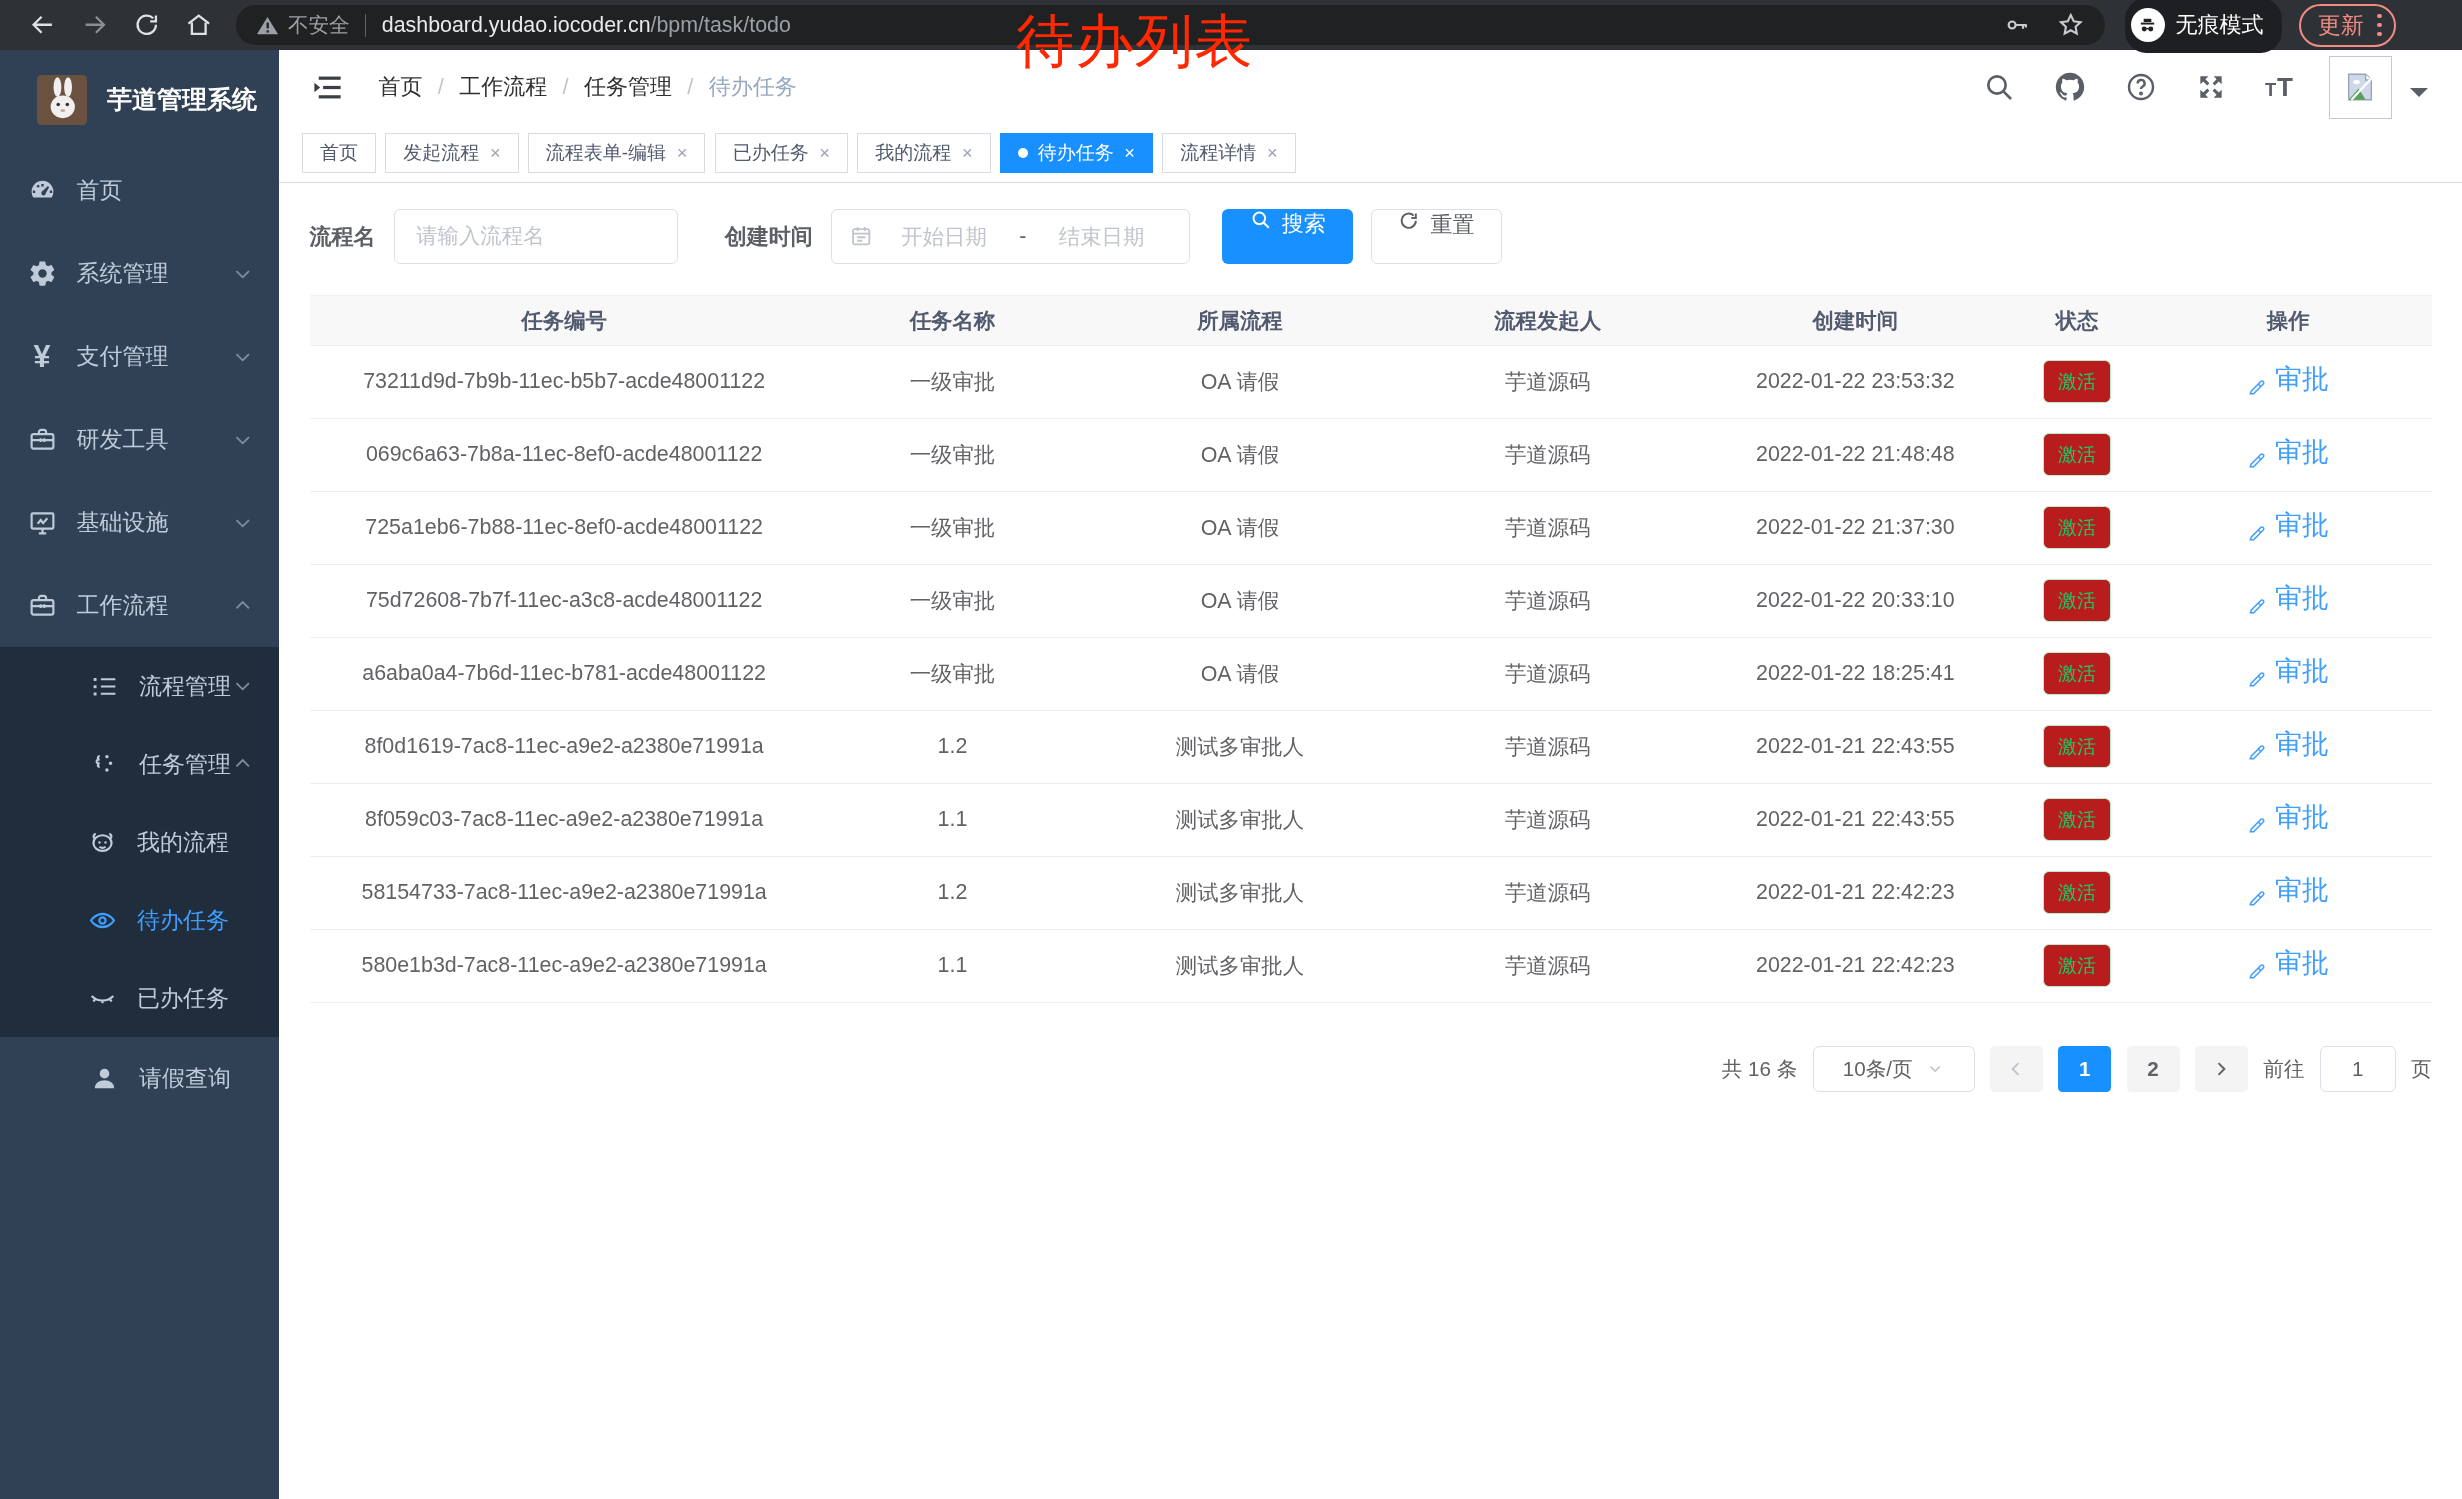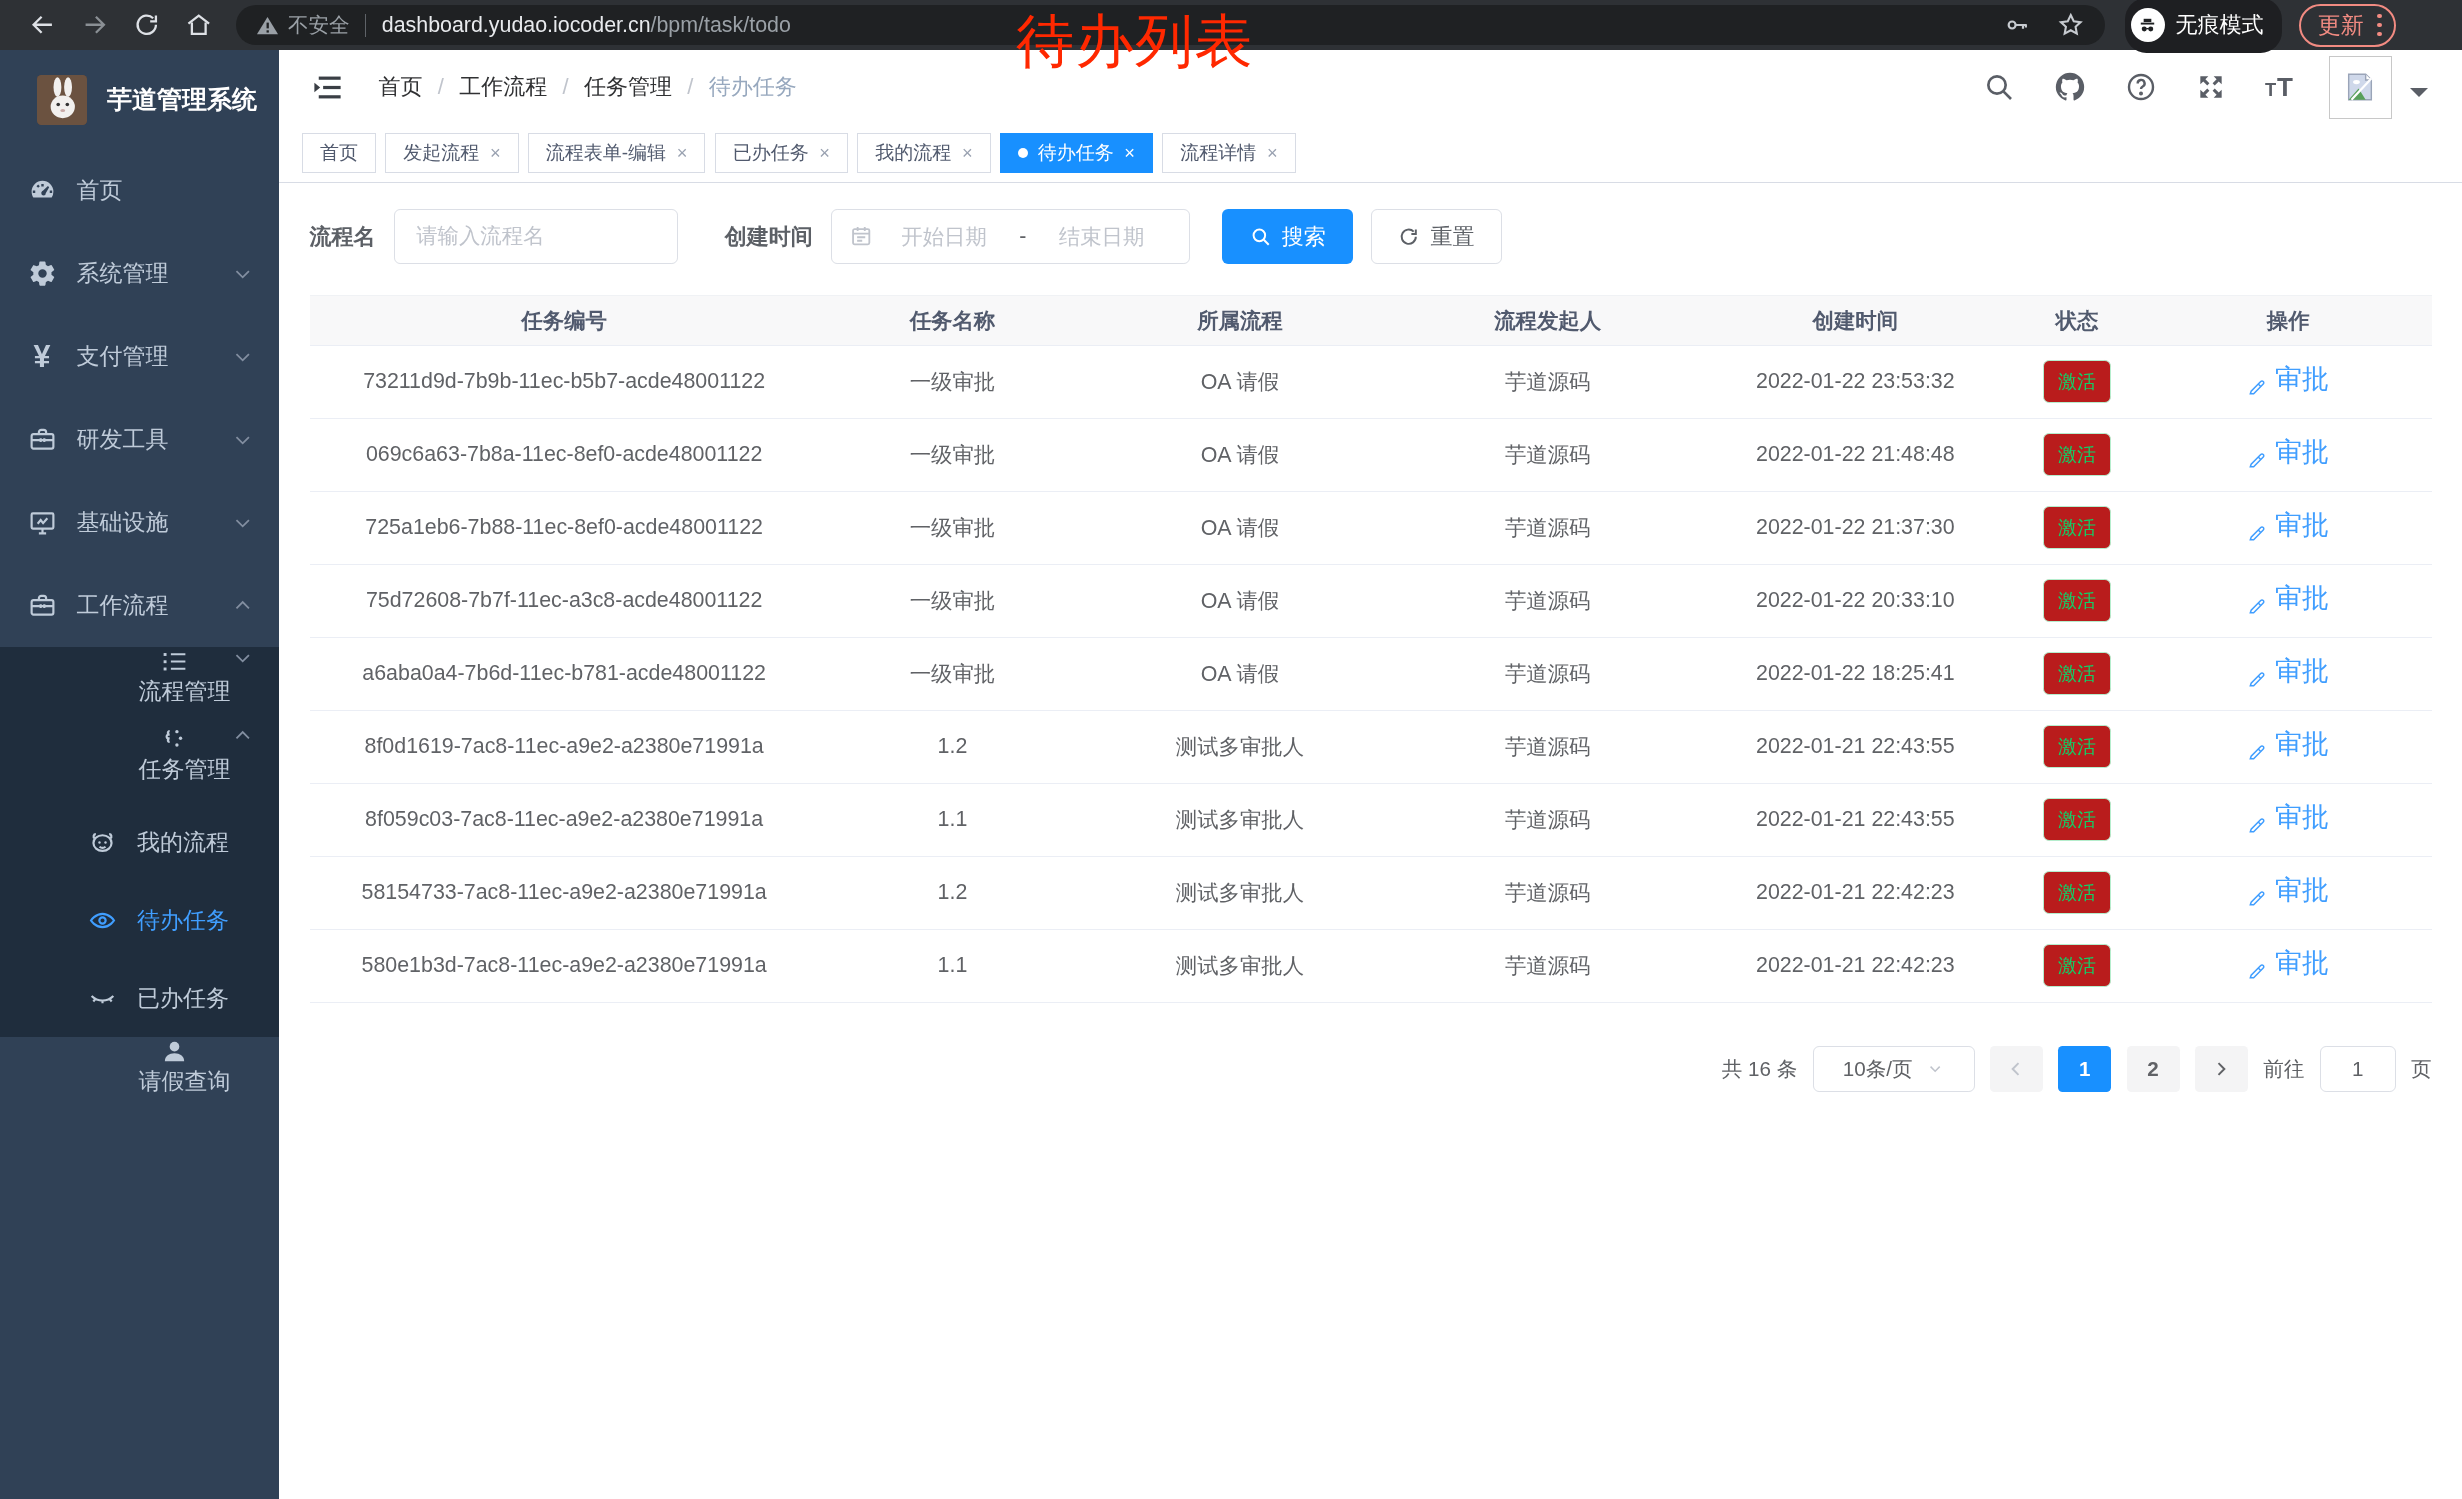--- a/index.html
+++ b/index.html
@@ -37,21 +37,21 @@
   .app { display:flex; height:1449px; }
 
   
   .sidebar { width:279px; background:#304156; flex:none; overflow:hidden; }
   .logo-row { height:99px; display:flex; align-items:center; padding-left:37px; }
   .logo { width:50px; height:50px; border-radius:4.6px; overflow:hidden; flex:none; background:#5a4436; }
   .logo-title { color:#fff; font-size:25px; font-weight:700; margin-left:20px; white-space:nowrap; }
   .mi { position:relative; display:flex; align-items:center; height:83px; color:#bfcbd9; font-size:23px; cursor:pointer; }
   .mi .i { width:29px; height:29px; flex:none; margin-right:20px; color:#bfcbd9; }
   .mi.l1 { padding-left:27.5px; }
-  .mi.l2 { padding-left:90px;flex-direction:column; }
+  .mi.l2 { padding-left:90px; }
   .mi.l3 { padding-left:88px; }
   .mi.dark { background:#1f2d3d; height:78px; }
   .mi.active, .mi.active .i { color:#409eff; }
   .mi .chev { position:absolute; right:26px; color:#828ea0; }
   .yen { font-size:30.5px; font-weight:700; line-height:29px; width:29px; text-align:center; margin-right:20px; }
 
   
   .content { flex:1; display:flex; flex-direction:column; background:#fff; min-width:0; }
   .chead { height:74px; display:flex; align-items:center; padding:0 34px 0 30.5px; }
   .fold { color:#3a3f45; }
@@ -80,21 +80,21 @@
   .filters { display:flex; align-items:center; }
   .flabel { font-size:22px; color:#5c6066; font-weight:700; white-space:nowrap; }
   .finput { width:284px; height:55px; border:1.5px solid #dcdfe6; border-radius:6.1px; margin-left:18.3px;
     font-size:21.4px; padding:0 21.4px; color:#606266; outline:none; }
   .finput::placeholder { color:#c0c4cc; }
   .ml60 { margin-left:47px; }
   .datebox { width:359px; height:55px; border:1.5px solid #dcdfe6; border-radius:6.1px; margin-left:18.3px;
     display:flex; align-items:center; padding:0 17px; color:#c0c4cc; font-size:21.4px; }
   .datebox .ph { flex:1; text-align:center; }
   .datebox .sep { color:#606266; margin:0 4.6px; }
-  .btn { height:55px; border-radius:6.1px; display:inline-flex; align-items:center; font-size:22px; cursor:pointer; }
+  .btn { height:55px; border-radius:6.1px; display:inline-flex; align-items:flex-start; font-size:22px; cursor:pointer; }
   .btn-primary { background:#1890ff; color:#fff; border:none; padding:0 27.5px; margin-left:32px; }
   .btn-plain { background:#fff; color:#5c6066; border:1.5px solid #dcdfe6; padding:0 26px; margin-left:18.3px; }
   .btn .bi { margin-right:10.7px; }
 
   
   table { width:100%; border-collapse:collapse; margin-top:30.5px; table-layout:fixed; }
   thead th { background:#f8f8f9; color:#515a6e; font-weight:700; font-size:21.4px; height:50px;
     border-top:1.5px solid #f0f2f5; border-bottom:1.5px solid #ebeef5; text-align:center; }
   tbody td { height:73px; font-size:21.4px; color:#606266; text-align:center; border-bottom:1.5px solid #ebeef5; }
   .tag { display:inline-flex; align-items:center; padding:7.6px 13.7px; border-radius:6.1px; font-size:19px;

